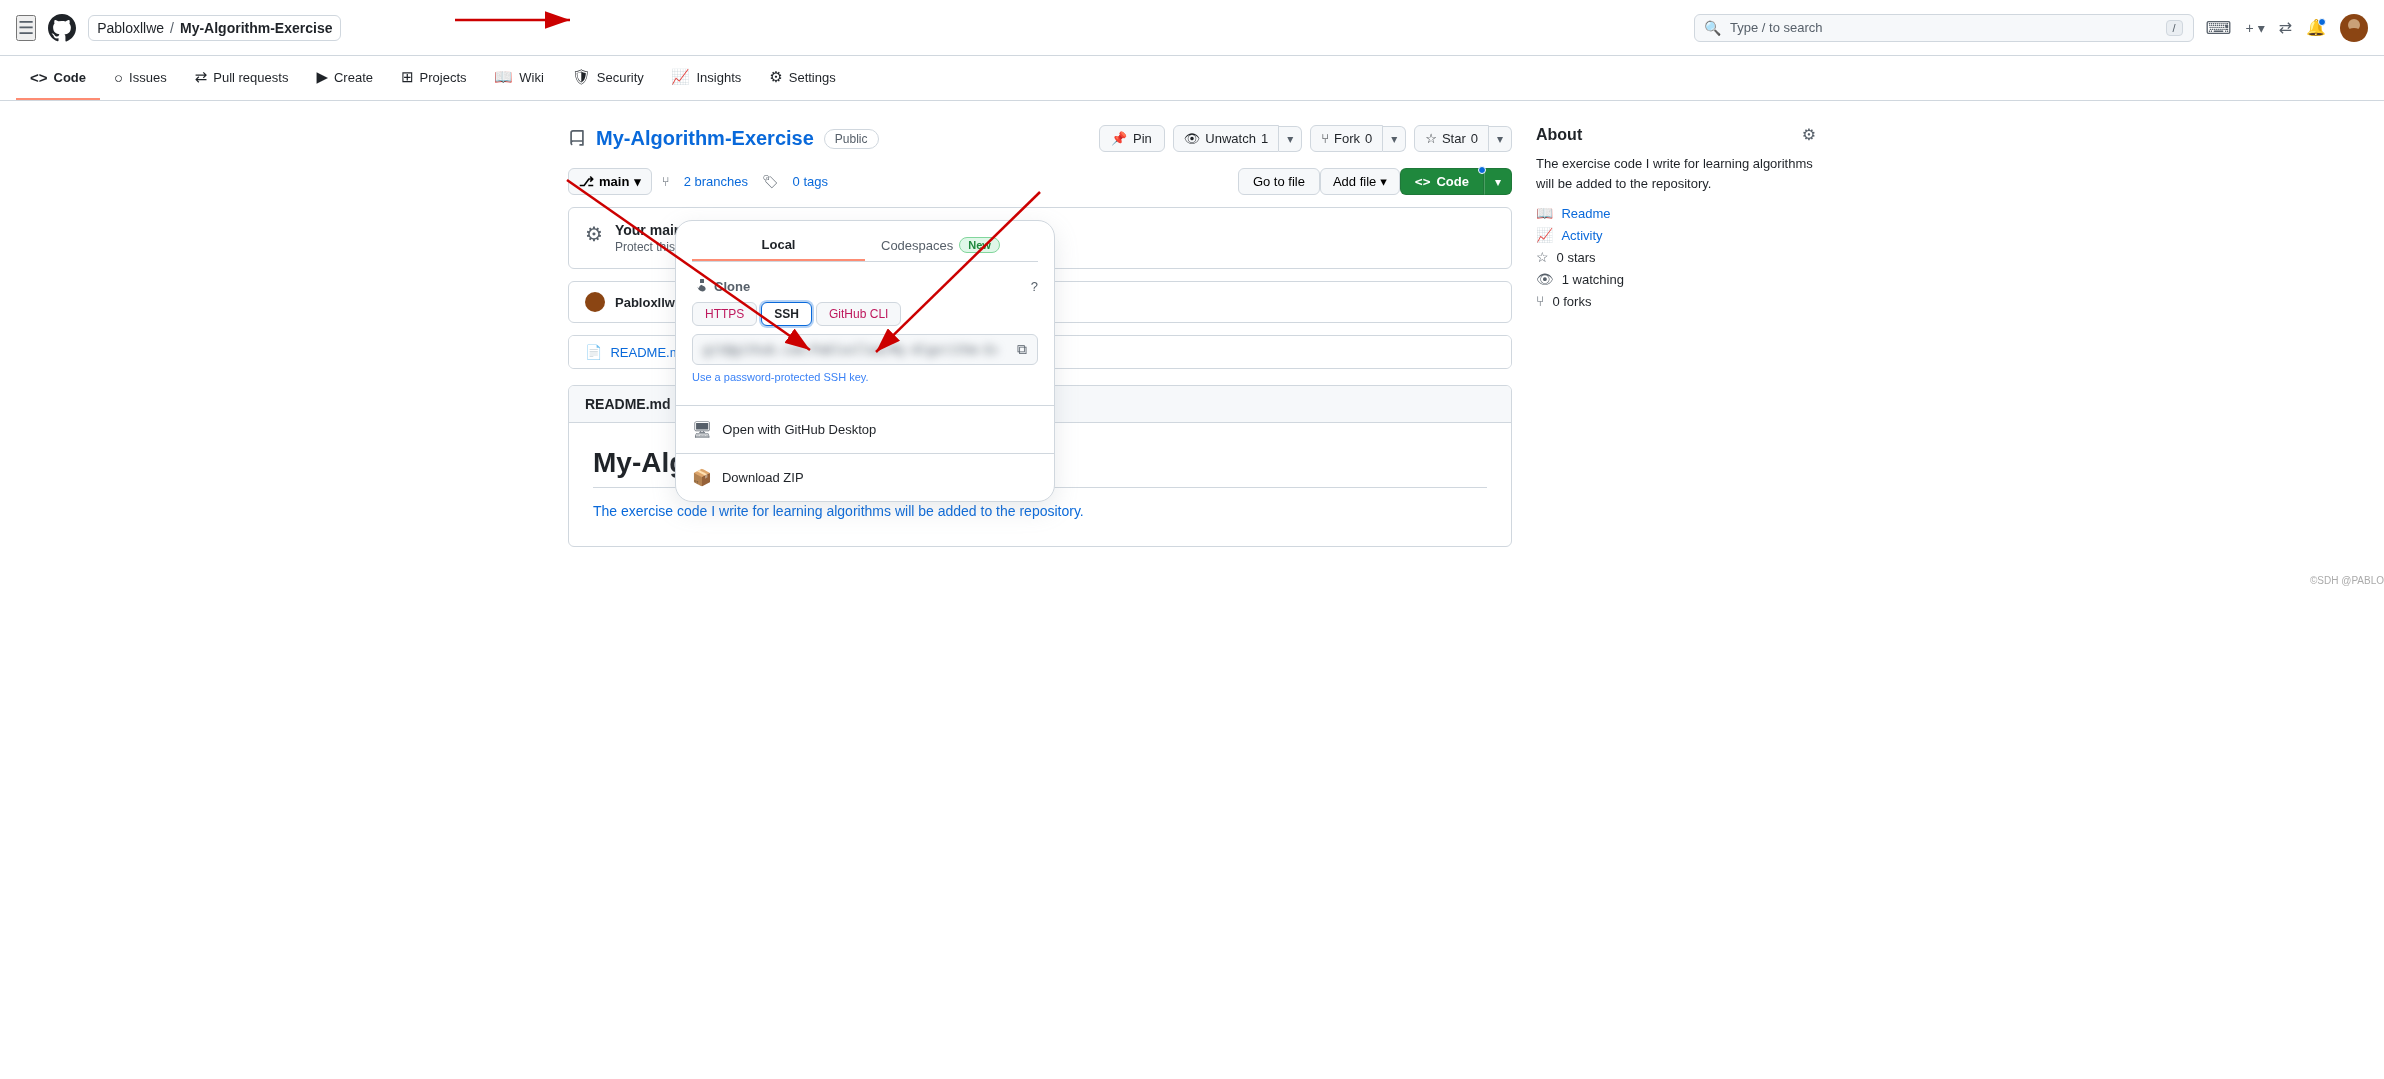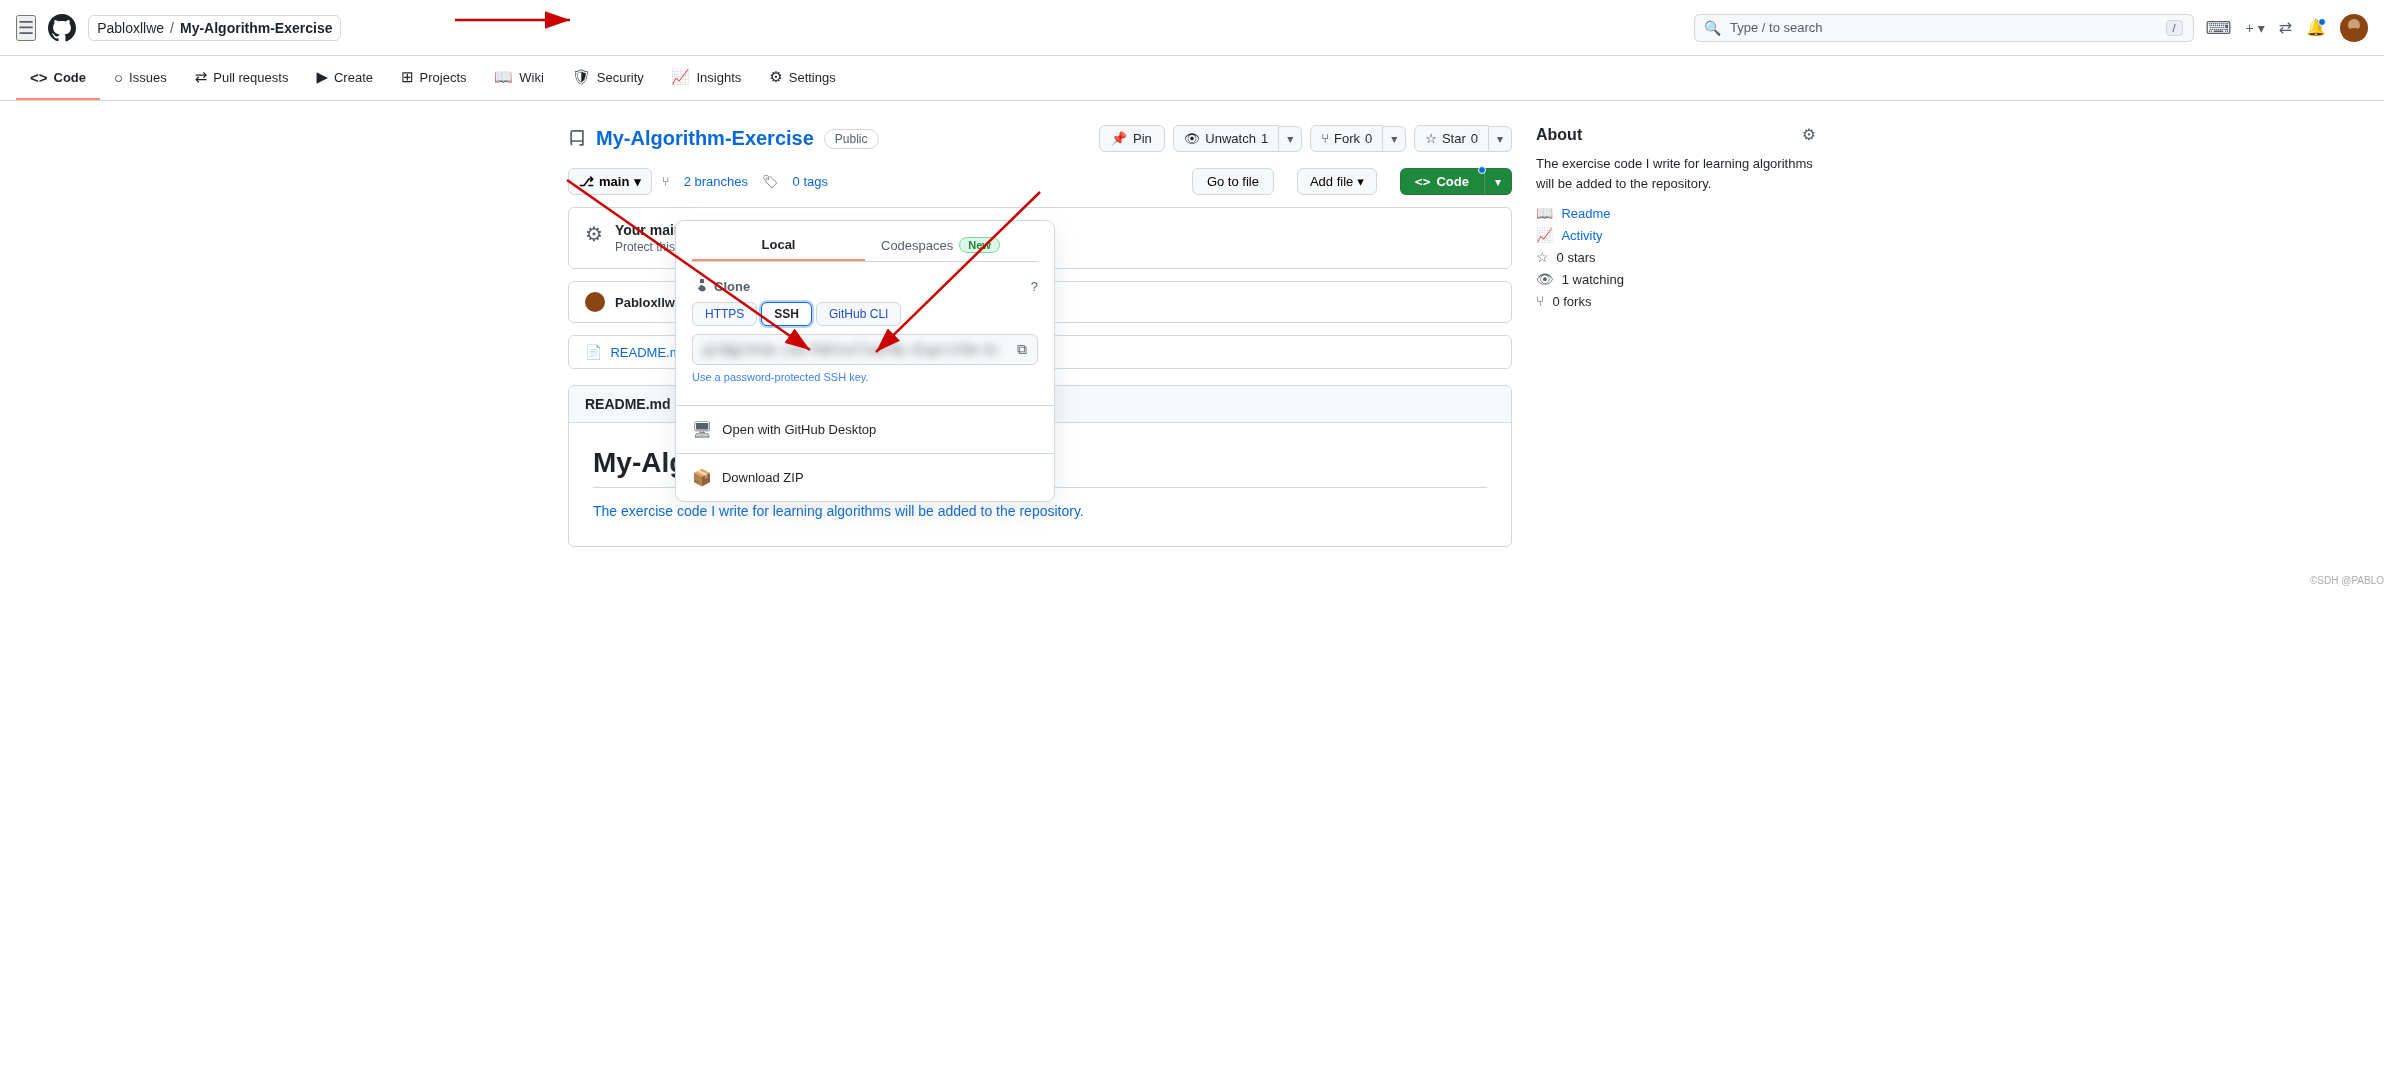--- a/index.html
+++ b/index.html
@@ -151,21 +151,21 @@
       padding: 5px 10px;
       border: 1px solid #d0d7de;
       border-radius: 6px;
       background: #f6f8fa;
       cursor: pointer;
       font-size: 13px;
       font-weight: 600;
     }
     .branch-info { display: flex; align-items: center; gap: 14px; font-size: 13px; color: #57606a; }
     .branch-link { color: #0969da; text-decoration: none; }
-    .file-actions { margin-left: auto; display: flex; align-items: center; gap: 23px; }
+    .file-actions { margin-left: auto; display: flex; align-items: center; gap: 0; }
     .go-to-file-btn {
       padding: 5px 14px;
       border: 1px solid #d0d7de;
       border-radius: 6px;
       background: #f6f8fa;
       cursor: pointer;
       font-size: 13px;
     }
     .add-file-btn {
       display: flex;
@@ -303,21 +303,21 @@
     .sidebar-section-title { font-size: 14px; font-weight: 600; margin-bottom: 8px; }
     .sidebar-no-content { font-size: 13px; color: #57606a; margin-bottom: 4px; }
     .sidebar-link { color: #0969da; font-size: 13px; text-decoration: none; display: block; }
     .code-dropdown {
       position: absolute;
       top: 220px;
       left: 675px;
       width: 380px;
       background: #fff;
       border: 1px solid #d0d7de;
-      border-radius: 9px;
+      border-radius: 17px;
       box-shadow: 0 8px 24px rgba(140,149,159,0.2);
       z-index: 100;
       padding: 10px 0 6px;
     }
     .dropdown-tabs {
       display: flex;
       border-bottom: 1px solid #d0d7de;
       margin: 0 16px 10px;
       gap: 0;
     }
@@ -341,21 +341,21 @@
     }
     .dropdown-section-title { font-size: 13px; font-weight: 600; color: #57606a; display: flex; align-items: center; gap: 6px; }
     .dropdown-section-help { color: #57606a; cursor: pointer; font-size: 13px; }
     .clone-tabs { display: flex; gap: 4px; margin-bottom: 8px; }
     .clone-tab {
       padding: 4px 12px;
       font-size: 12px;
       border: 1px solid #d0d7de;
       border-radius: 6px;
       cursor: pointer;
-      color: #1d4ed8;
+      color: #be185d;
       background: #f6f8fa;
     }
     .clone-tab.active {
       background: #fff;
       color: #1f2328;
       font-weight: 600;
       border-color: #d0d7de;
       box-shadow: 0 0 0 2px rgba(9,105,218,0.3);
       border-color: #0969da;
     }

